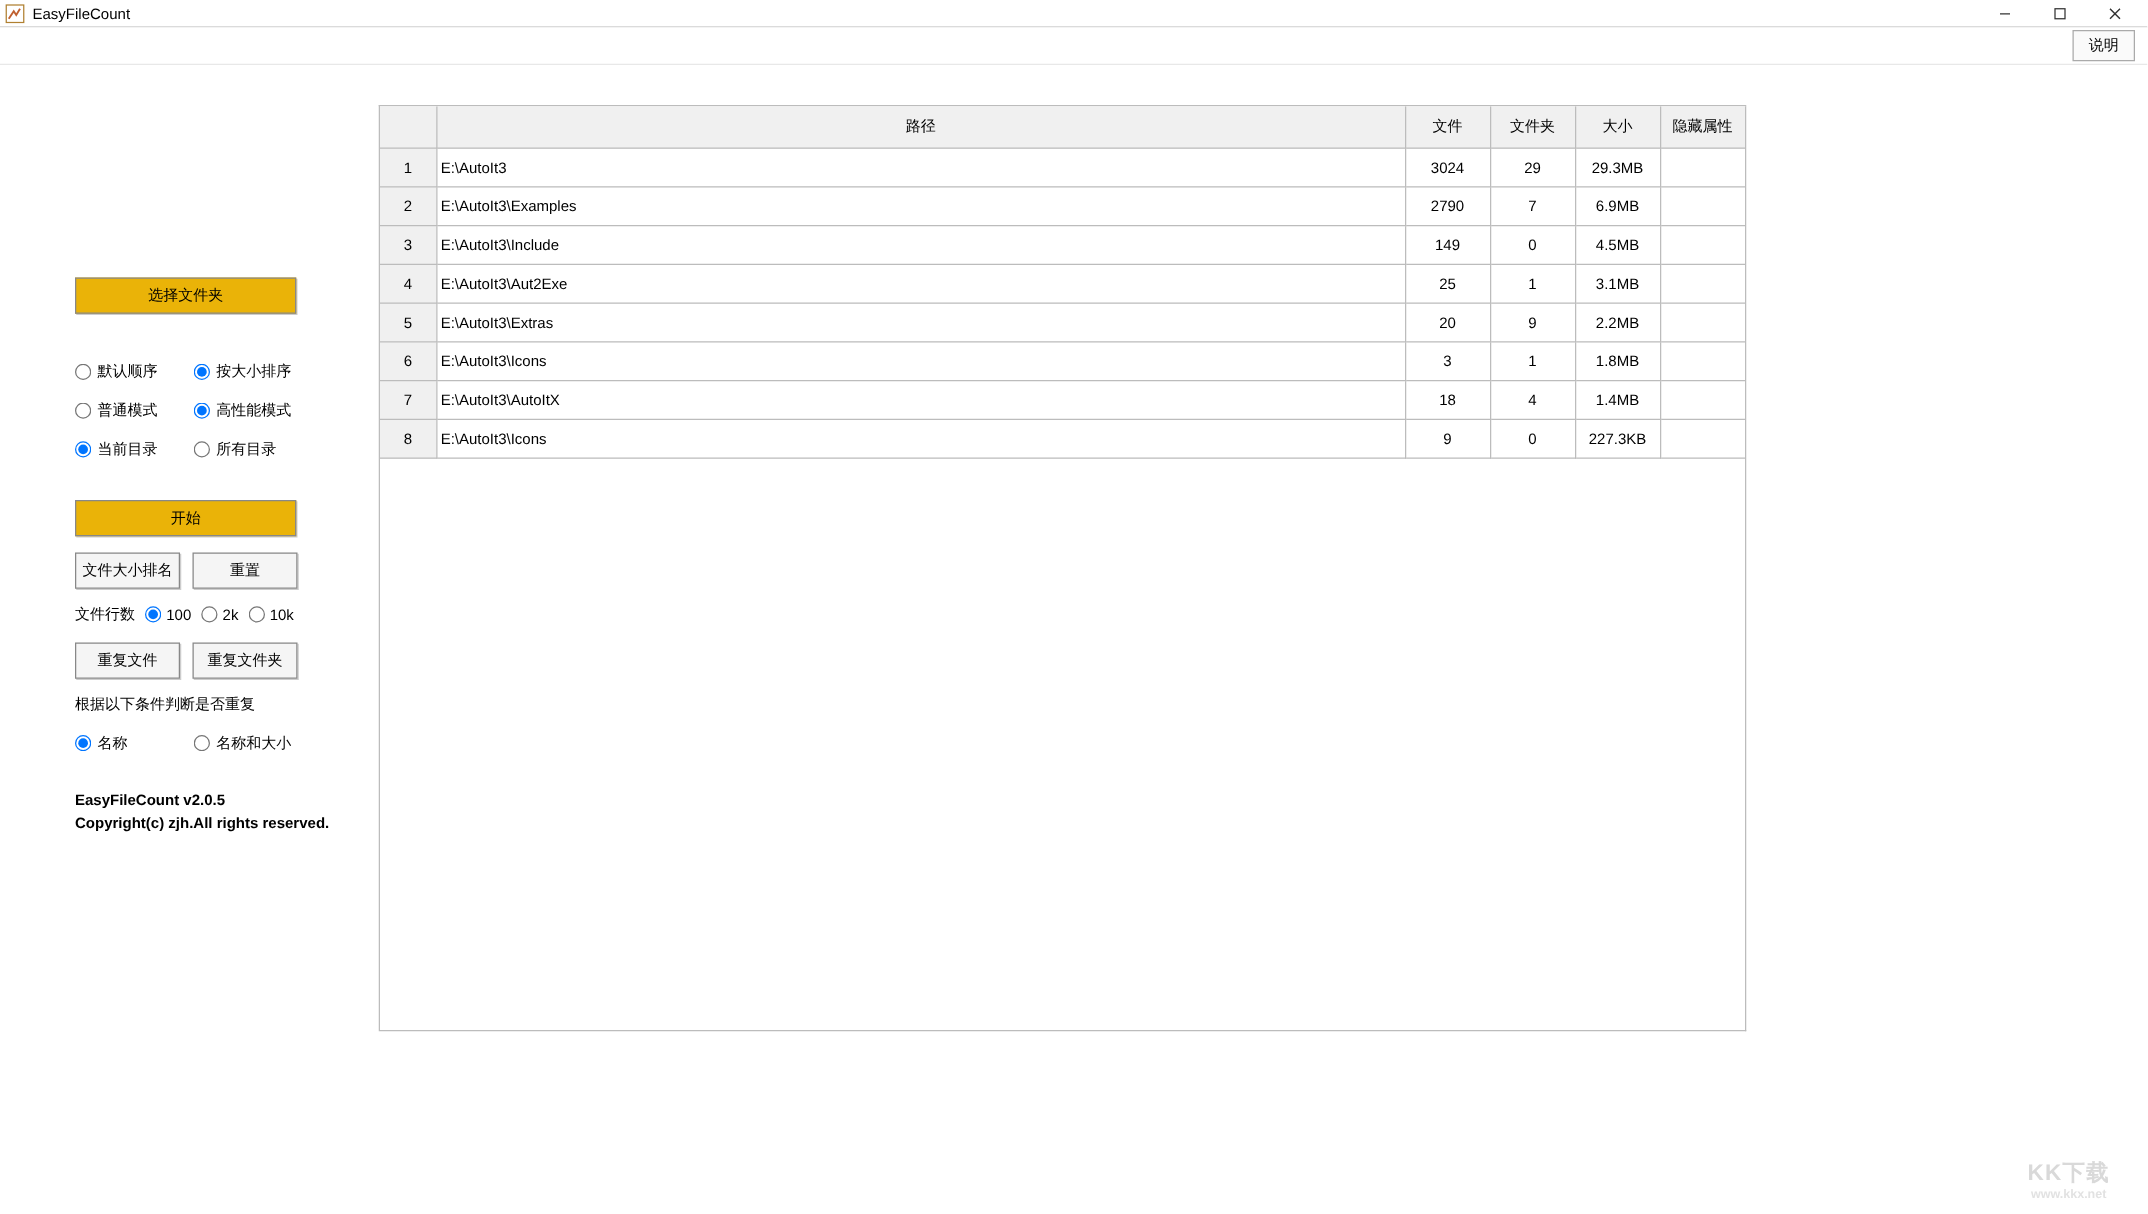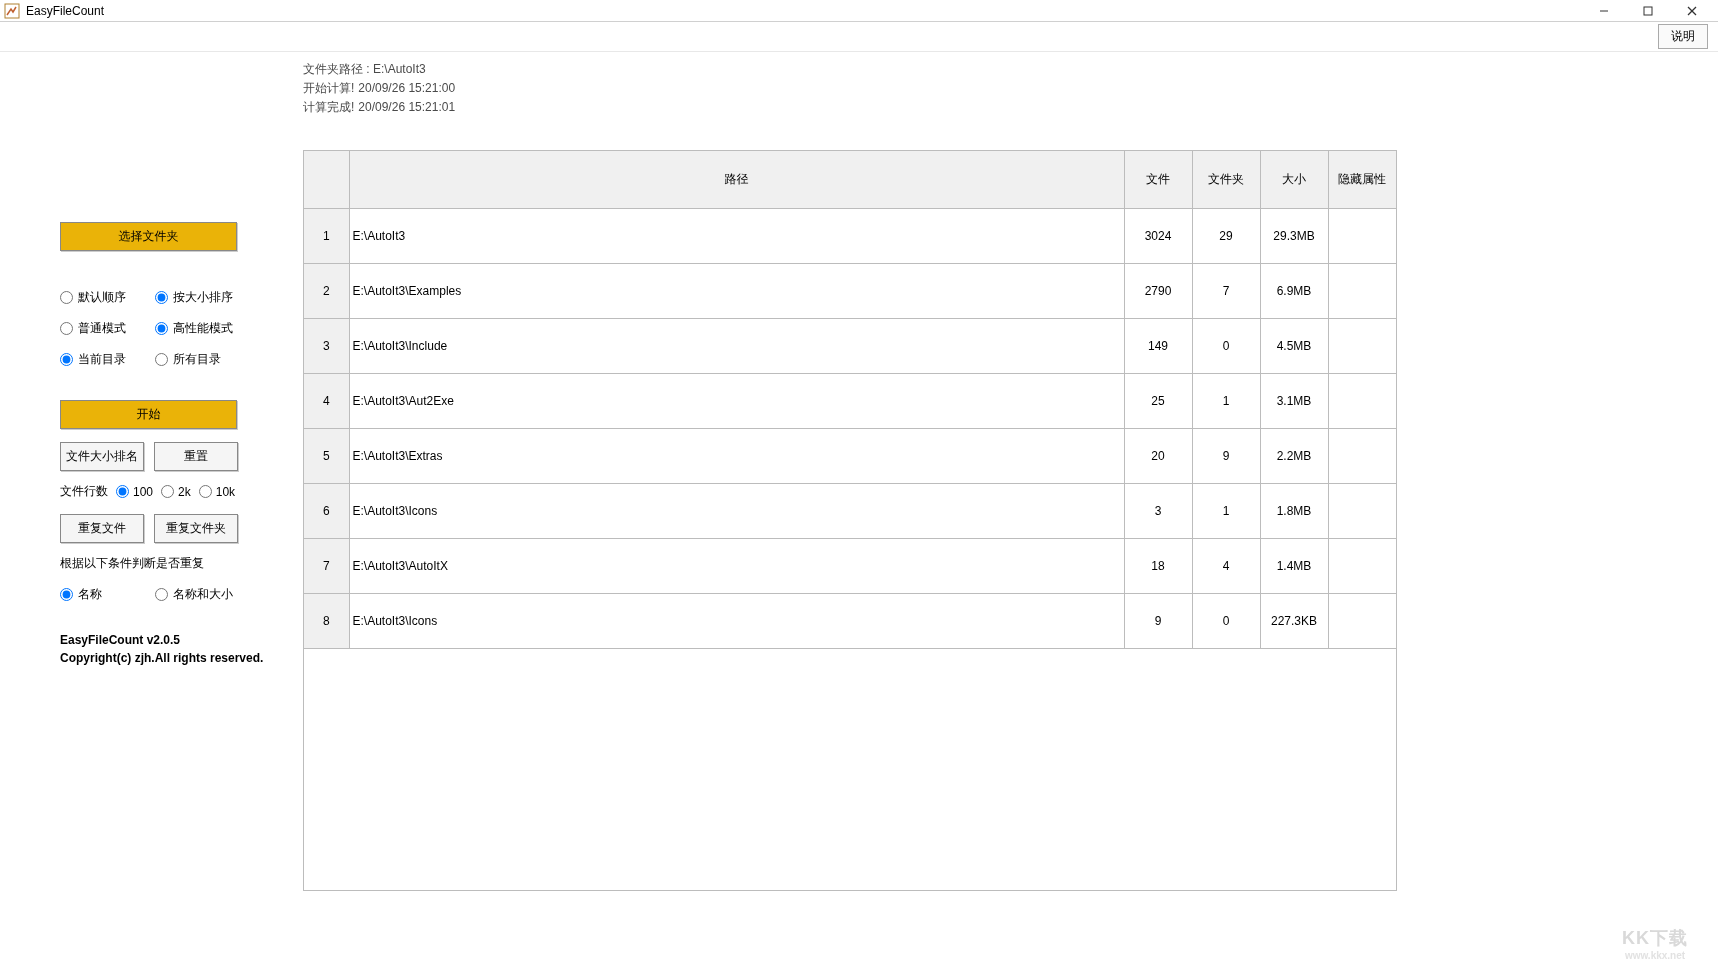--- a/index.html
+++ b/index.html
@@ -42,21 +42,21 @@
 .version-block { margin-top: 28px; font-size: 12px; font-weight: bold; line-height: 1.5; }
 .version-block div:last-child { font-weight: bold; }
 
 
 .info-lines { padding: 0 0 8px 0; font-size: 12px; color: #4a4a4a; line-height: 1.6; }
 .info-lines span.ts { margin-left: 4px; }
 
 
 .grid { border: 1px solid #bcbcbc; border-right: none; border-bottom: none; width: 1094px; }
 .grid table { border-collapse: collapse; width: 100%; table-layout: fixed; }
-.grid th, .grid td { border-right: 1px solid #bcbcbc; border-bottom: 1px solid #bcbcbc; padding: 20px 3px; font-size: 12px; height: 17px; }
+.grid th, .grid td { border-right: 1px solid #bcbcbc; border-bottom: 1px solid #bcbcbc; padding: 8px 3px; font-size: 12px; height: 17px; }
 .grid th { background: #f0f0f0; font-weight: normal; text-align: center; }
 .grid td.rownum { background: #f0f0f0; text-align: center; width: 45px; }
 .grid td.path { text-align: left; }
 .grid td.num { text-align: center; }
 .col-rownum { width: 45px; }
 .col-path { width: 775px; }
 .col-files { width: 68px; }
 .col-folders { width: 68px; }
 .col-size { width: 68px; }
 .col-hidden { width: 68px; }
@@ -184,25 +184,20 @@
         </label>
     </div>
 
     <div class="version-block">
       <div>EasyFileCount v2.0.5</div>
       <div>Copyright(c) zjh.All rights reserved.</div>
     </div>
   </div>
 
   <div class="content">
-    <div class="info-lines">
-      <div><span>文件夹路径 :</span> <span>E:\AutoIt3</span></div>
-      <div><span>开始计算!</span><span class="ts">20/09/26 15:21:00</span></div>
-      <div><span>计算完成!</span><span class="ts">20/09/26 15:21:01</span></div>
-    </div>
 
     <div style="height:24px"></div>
 
     <div class="grid">
       <div class="grid-body-wrap">
         <table>
           <colgroup>
             <col class="col-rownum">
               <col class="col-path">
               <col class="col-files">

